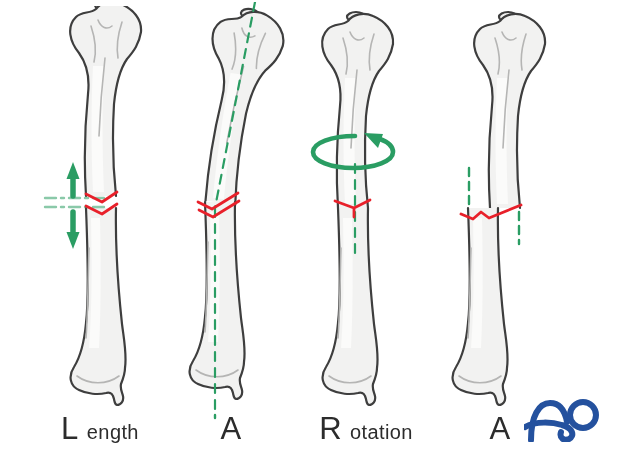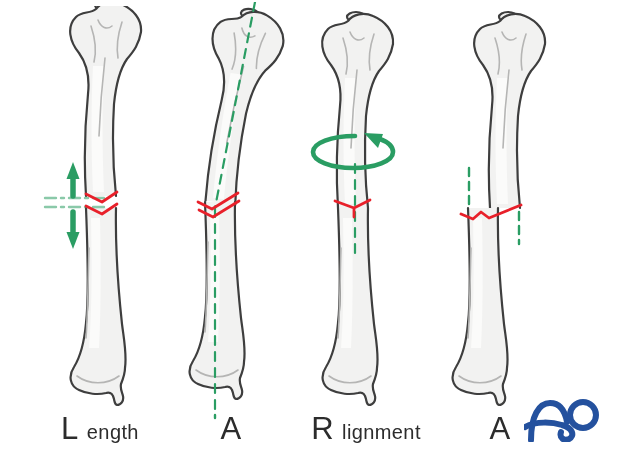--- a/index.html
+++ b/index.html
@@ -128,21 +128,21 @@
 
   <div class="fig-label" style="left:100px">
     <span class="big">L</span>
       <span class="small">ength</span>
   </div>
   <div class="fig-label" style="left:231px">
     <span class="big">A</span>
   </div>
   <div class="fig-label" style="left:366px">
     <span class="big">R</span>
-      <span class="small">lignment</span>
+      <span class="small">otation</span>
   </div>
   <div class="fig-label" style="left:500px">
     <span class="big">A</span>
   </div>
 
   <svg class="logo-svg" width="78" height="46" viewBox="0 0 78 46" role="img" aria-label="AO">
     <path class="logo-stroke" d="M7,44 C7,20 15,7 26,7 C36,7 41,15 43,26"></path>
     <path class="logo-stroke" d="M1,31 C12,25 28,26 38,29 C49,32 51,40 45,43 C40,45 35,42 37,36"></path>
     <circle class="logo-stroke" cx="59" cy="19" r="13"></circle>
   </svg>

